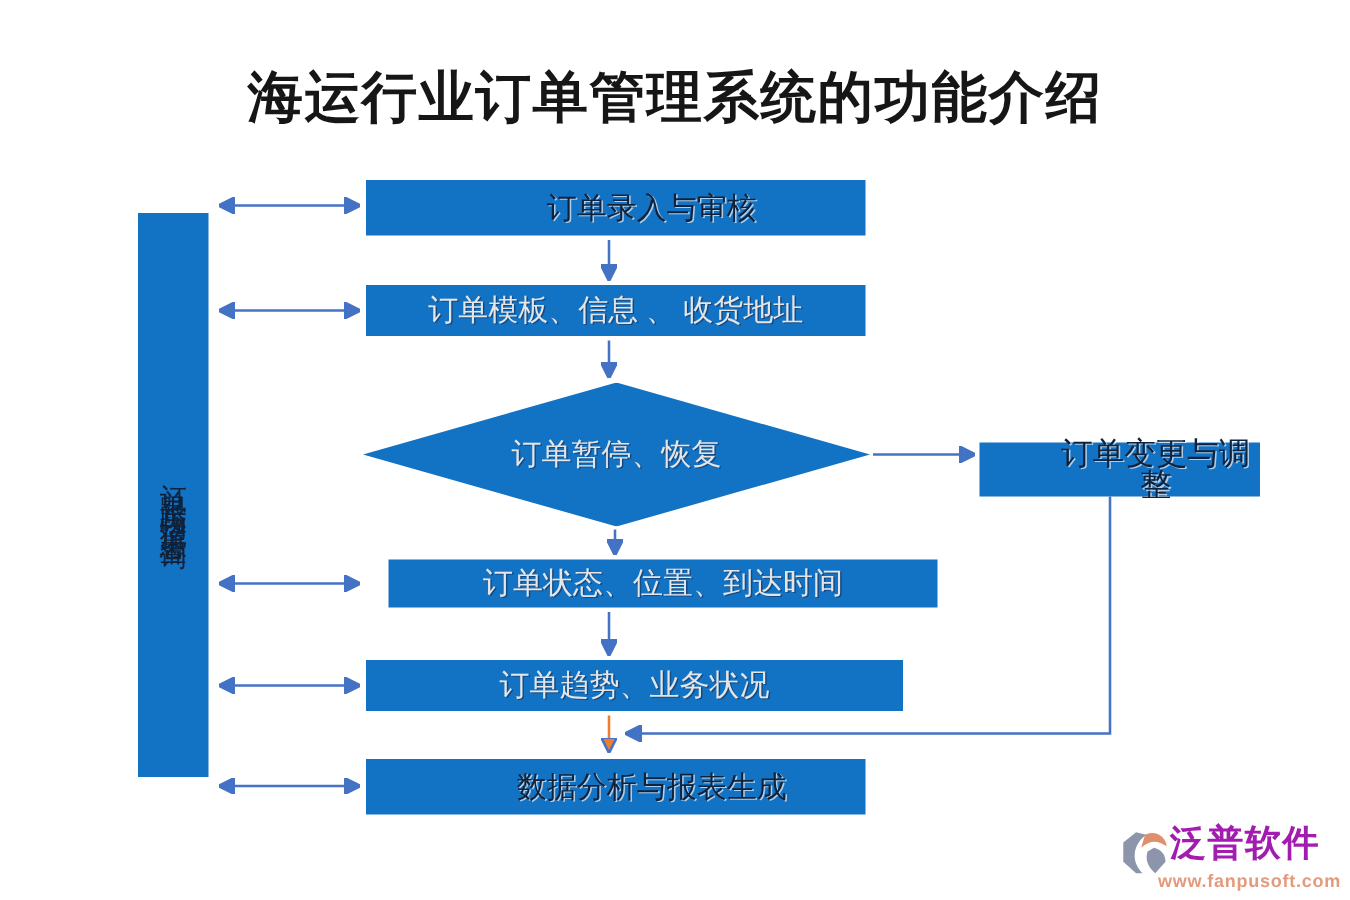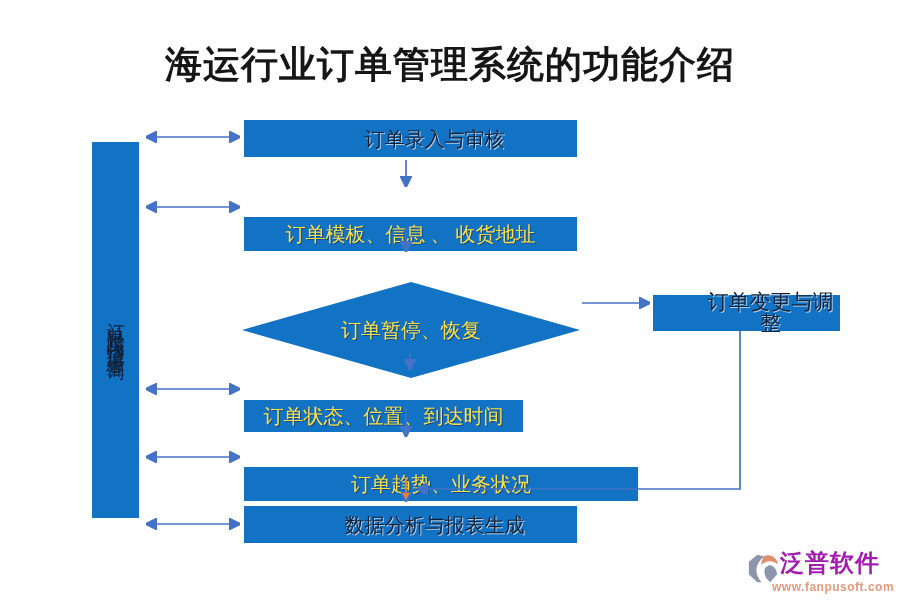--- a/index.html
+++ b/index.html
@@ -10,26 +10,26 @@
   }
   .title {
     position:absolute; top:40px; left:0; width:100%; text-align:center;
     font-size:37px; font-weight:bold; color:#161616; letter-spacing:1px;
   }
   .node {
     position:absolute; background:#1272c4; display:flex;
     align-items:center; justify-content:center; text-align:center;
     font-size:20px; line-height:1;
   }
-  .txt-light { color:#fde047; text-shadow:1px 1px 0 rgba(20,40,80,.55);margin-top:27px; }
+  .txt-light { color:#e5e5e5; text-shadow:1px 1px 0 rgba(20,40,80,.55); }
   .txt-dark  { color:#10223a; text-shadow:1px 1px 0 rgba(255,255,255,.65);padding-left:48px; }
   #box1 { left:244px; top:120px; width:333px; height:37px; }
   #box2 { left:244px; top:190px; width:333px; height:34px; }
-  #box4 { left:244px; top:373px; width:279px; height:32px; }
-  #box5 { left:244px; top:440px; width:394px; height:34px;text-align:center; }
+  #box4 { left:259px; top:373px; width:366px; height:32px; }
+  #box5 { left:244px; top:440px; width:358px; height:34px;text-align:center; }
   #box6 { left:244px; top:506px; width:333px; height:37px; }
   #diamond {
     left:242px; top:255px; width:338px; height:96px;
     clip-path:polygon(50% 0,100% 50%,50% 100%,0 50%);
   }
   #sidebox { left:653px; top:295px; width:187px; height:36px; font-size:21px; }
   .vpanel {
     position:absolute; left:92px; top:142px; width:47px; height:376px;
     background:#1272c4; display:flex; align-items:center; justify-content:center;
   }

